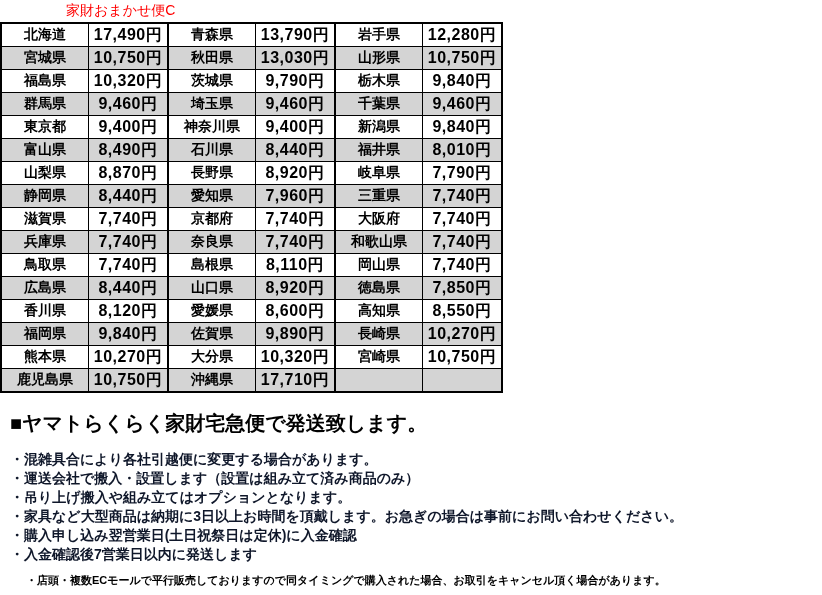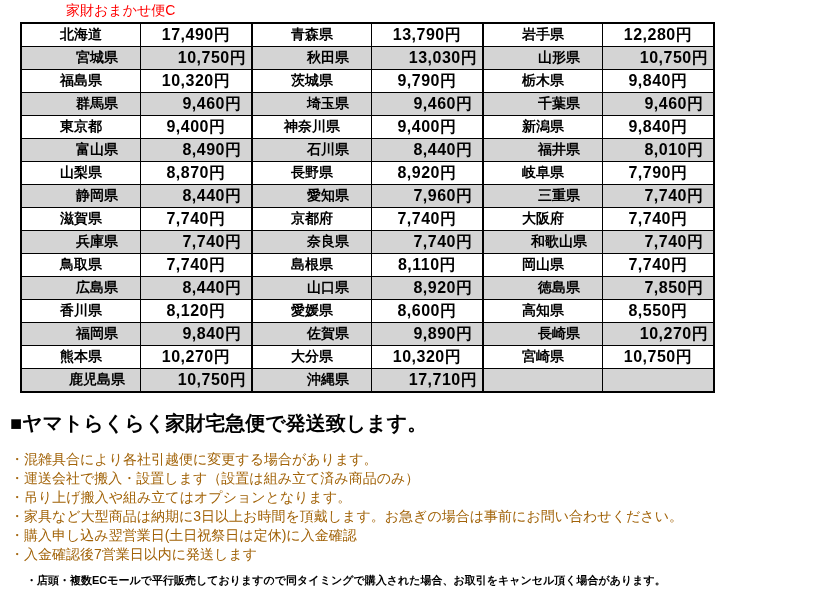--- a/index.html
+++ b/index.html
@@ -19,58 +19,58 @@
     position: absolute;
     left: 66px;
     top: 2px;
     font-size: 14px;
     font-weight: normal;
     color: var(--title-color, #ff0000);
     white-space: nowrap;
   }
   table.fee-table {
     position: absolute;
-    left: 20px;
+    left: 0;
     top: 22px;
     border-collapse: collapse;
     border: 2px solid var(--border-color, #000000);
     table-layout: fixed;
   }
   table.fee-table td {
     border: 1px solid var(--border-color, #000000);
     height: 22px;
     padding: 0;
     text-align: center;
     vertical-align: middle;
     font-weight: bold;
     color: #000000;
     white-space: nowrap;
     overflow: hidden;
   }
   table.fee-table td.pref  { width: 86px; font-size: 14px; }
   table.fee-table td.price { width: 78px; font-size: 16px; letter-spacing: 0.5px; }
   table.fee-table td.pair-start { border-left: 2px solid var(--border-color, #000000); }
-  table.fee-table tr.gray td { background: var(--row-alt, #d4d4d4); padding-left: 32px; }
+  table.fee-table tr.gray td { background: var(--row-alt, #d4d4d4); }
   .notes {
     position: absolute;
     left: 10px;
     top: 410px;
     width: 805px;
   }
   .notes-heading {
     font-size: 20px;
     font-weight: bold;
     color: #000000;
     margin-bottom: 13px;
     white-space: nowrap;
   }
   .note-bullet {
     font-size: 14px;
-    font-weight: normal;
-    color: #a16207;
+    font-weight: bold;
+    color: #0f172a;
     line-height: 19px;
     white-space: nowrap;
   }
   .notes-footnote {
     margin-top: 9px;
     font-size: 11px;
     font-weight: bold;
     color: #000000;
     white-space: nowrap;
     margin-left: 16px;

